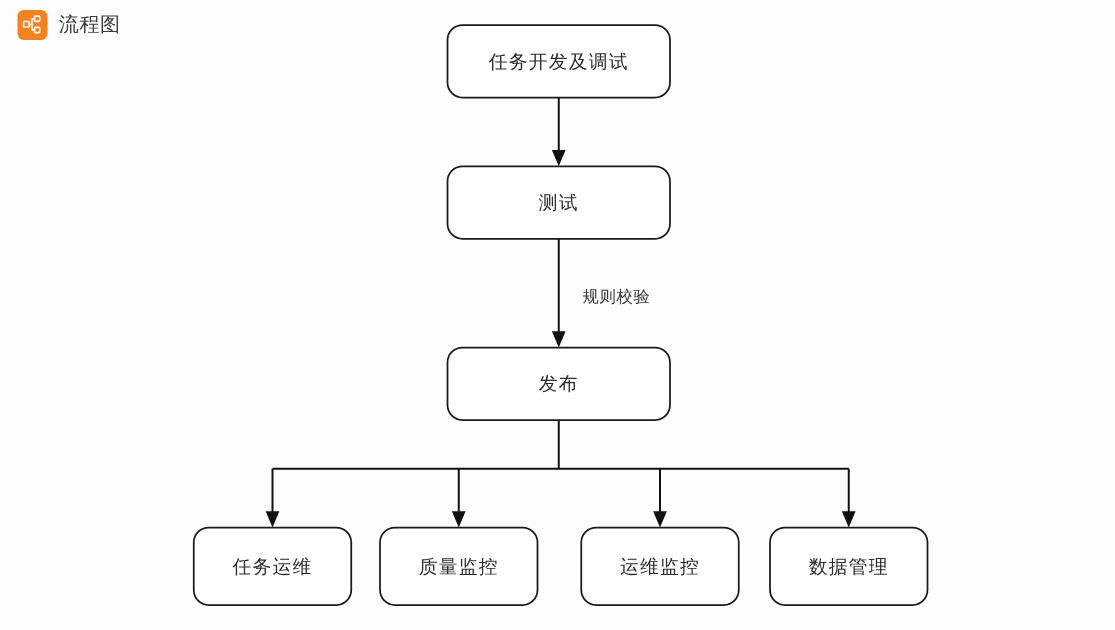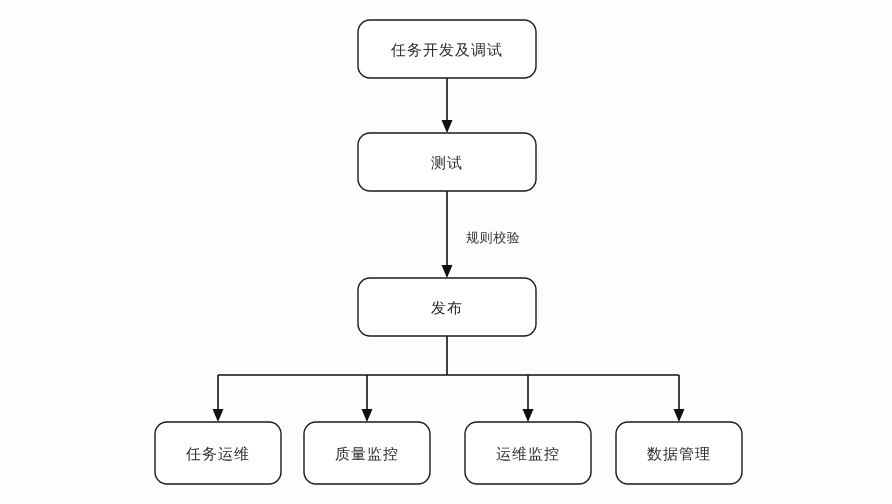--- a/index.html
+++ b/index.html
@@ -95,20 +95,32 @@
     text-anchor: start;
     dominant-baseline: middle;
     letter-spacing: 0.6px;
   }
 </style>
 </head>
 <body>
 
 <div id="app">
 
+  <div class="header">
+    <span class="app-icon">
+      <svg width="16" height="16" viewBox="0 0 16 16" aria-hidden="true">
+        <rect x="0.9" y="5.2" width="4.4" height="4.4" rx="0.7" fill="none" stroke="#ffffff" stroke-width="1.25"></rect>
+        <rect x="9.6" y="0.9" width="4.2" height="4.2" rx="0.7" fill="none" stroke="#ffffff" stroke-width="1.25"></rect>
+        <rect x="9.6" y="9.9" width="4.2" height="4.2" rx="0.7" fill="none" stroke="#ffffff" stroke-width="1.25"></rect>
+        <path d="M5.3 7.4 H7.6 V3.0 H9.6" fill="none" stroke="#ffffff" stroke-width="1.2" stroke-linecap="round" stroke-linejoin="round"></path>
+        <path d="M7.6 7.4 V12.0 H9.6" fill="none" stroke="#ffffff" stroke-width="1.2" stroke-linecap="round" stroke-linejoin="round"></path>
+      </svg>
+    </span>
+    <span class="app-title">流程图</span>
+  </div>
 
   <div class="canvas">
     <svg width="892" height="504" viewBox="0 0 892 504">
 
       <g>
         <line class="edge-line" x1="447" y1="78" x2="447" y2="121"></line>
         <polygon class="edge-head" points="447,133 441.5,120 452.5,120"></polygon>
       </g>
 
       <g>

